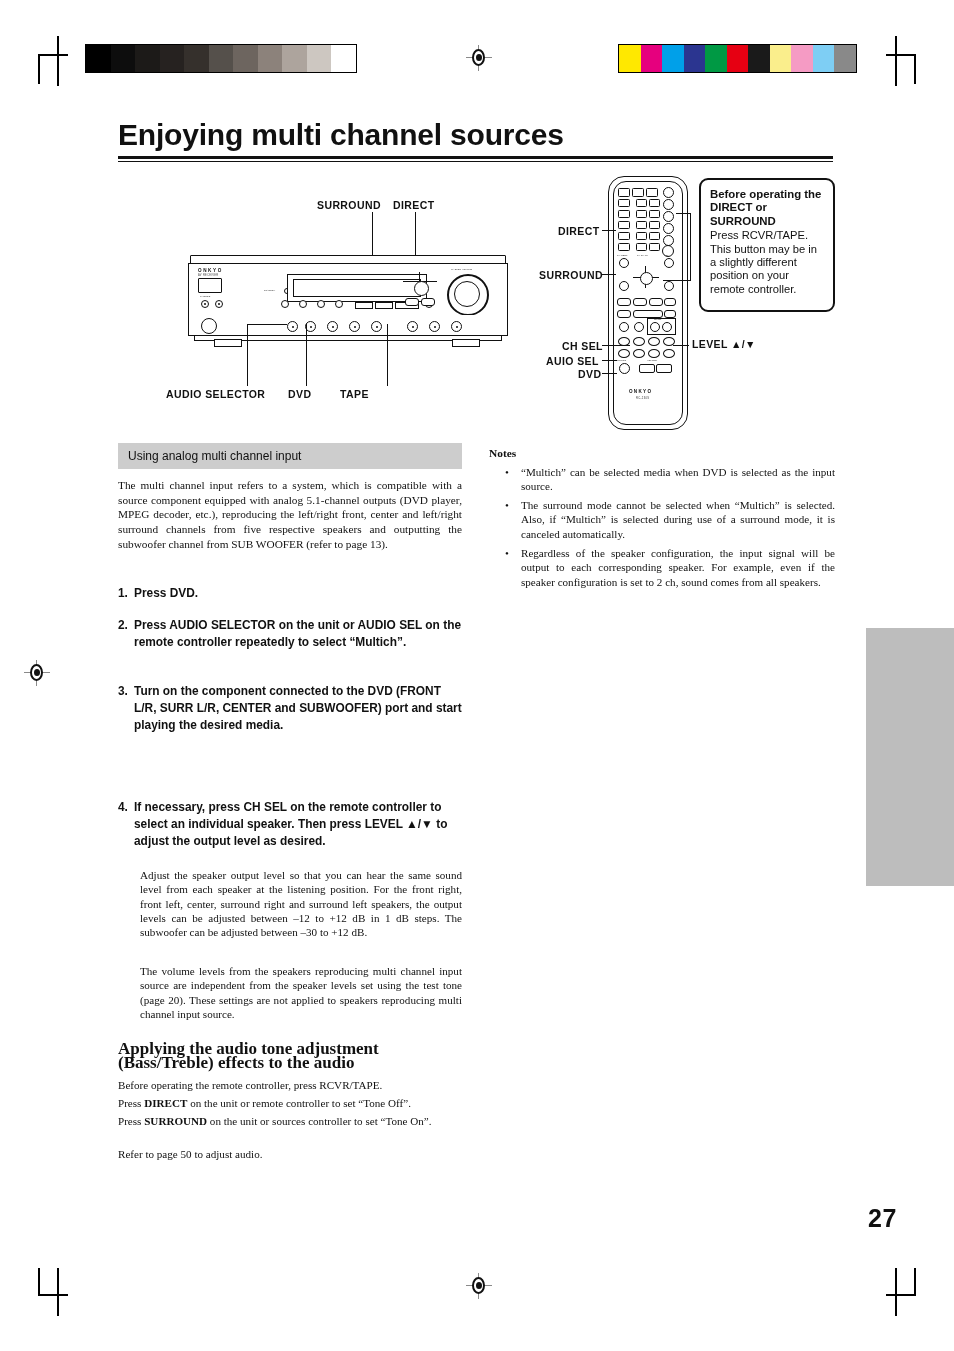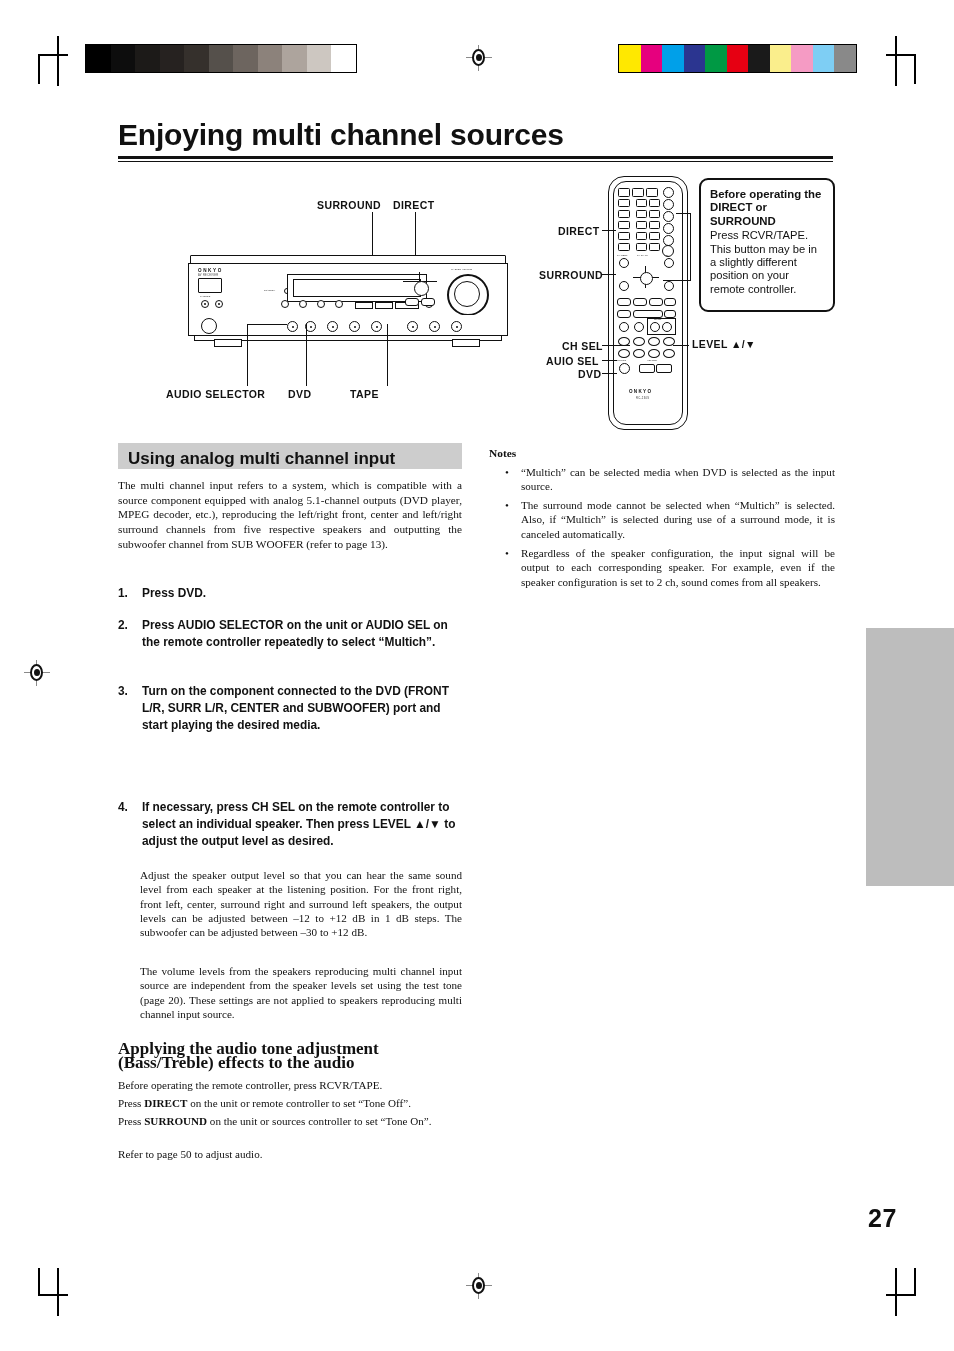--- a/index.html
+++ b/index.html
@@ -59,25 +59,25 @@
   .rmodel{position:absolute;font-size:2.6px;letter-spacing:.4px;color:#333;}
   .hlbox{position:absolute;border:1.3px solid #111;background:transparent;}
 
   
   .callout{position:absolute;left:699px;top:178px;width:136px;height:134px;border:2.2px solid #111;border-radius:9px;background:#fff;padding:8px 9px;box-sizing:border-box;}
   .callout h4{margin:0;font-size:11.4px;line-height:13.4px;font-weight:bold;color:#111;}
   .callout p{margin:1px 0 0 0;font-size:11.2px;line-height:13.4px;color:#111;}
 
   
   .sechdr{position:absolute;left:118px;top:443px;width:344px;height:26px;background:#cdcdcd;}
-  .sechdr span{position:absolute;left:10px;top:6px;font-size:17px;font-weight:bold;color:#111;}
+  .sechdr span{position:absolute;left:10px;top:6px;font-size:12px;font-weight:normal;color:#111;}
   .para{position:absolute;font-family:"Liberation Serif",serif;font-size:11.3px;line-height:14.7px;color:#111;text-align:justify;}
   .step{position:absolute;font-family:"Liberation Sans",sans-serif;font-size:11.9px;line-height:16.8px;font-weight:bold;color:#111;}
   .step .num{position:absolute;left:0;top:0;}
-  .step .txt{display:block;margin-left:24px;}
+  .step .txt{display:block;margin-left:16px;}
   .subpara{position:absolute;font-family:"Liberation Serif",serif;font-size:11.1px;line-height:14.3px;color:#111;text-align:justify;}
 
   
   .notes-h{position:absolute;left:489px;top:447px;font-family:"Liberation Serif",serif;font-size:11.4px;font-weight:bold;color:#111;}
   .note{position:absolute;font-family:"Liberation Serif",serif;font-size:11.1px;line-height:14.3px;color:#111;text-align:justify;}
   .note .bul{position:absolute;left:0;top:0;}
   .note .ntxt{display:block;margin-left:16px;}
 
   
   .tab{position:absolute;left:866px;top:628px;width:88px;height:258px;background:#bdbdbd;}
@@ -221,21 +221,21 @@
     <div class="foot" style="left:264px;"></div>
   </div>
 
   <div class="ldr" style="left:247px;top:324px;width:1.4px;height:62px;"></div>
   <div class="ldr" style="left:247px;top:324px;width:40px;height:1.4px;"></div>
   <div class="ldr" style="left:306px;top:324px;width:1.4px;height:62px;"></div>
   <div class="ldr" style="left:387px;top:324px;width:1.4px;height:62px;"></div>
 
   <div class="lbl" style="left:166px;top:388px;">AUDIO SELECTOR</div>
   <div class="lbl" style="left:288px;top:388px;">DVD</div>
-  <div class="lbl" style="left:350px;top:388px;">TAPE</div>
+  <div class="lbl" style="left:340px;top:388px;">TAPE</div>
 
   <div class="remote">
     <div class="inner"></div>
 
     <div class="rbtn" style="left:9px;top:11px;width:10px;height:7px;"></div>
     <div class="rbtn" style="left:23px;top:11px;width:10px;height:7px;"></div>
     <div class="rbtn" style="left:37px;top:11px;width:10px;height:7px;"></div>
     <div class="rcirc" style="left:54px;top:10px;width:9px;height:9px;"></div>
 
     <div class="rbtn" style="left:9px;top:22px;width:10px;height:6px;"></div>

